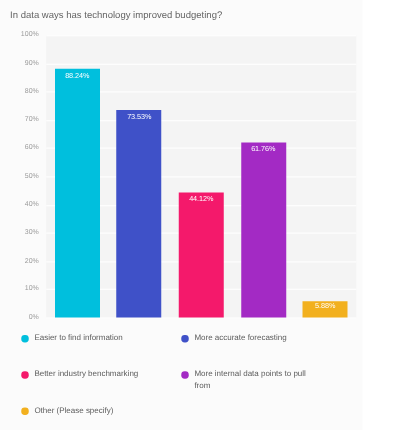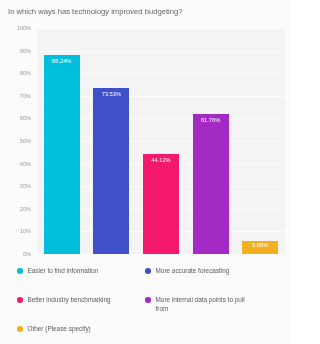--- a/index.html
+++ b/index.html
@@ -136,21 +136,21 @@
   .col-right { left: 145px; }
   .row-1 { top: 4px; }
   .row-2 { top: 33px; }
   .row-3 { top: 62px; }
 </style>
 </head>
 <body>
 
 <div id="chart-card">
 
-  <div id="chart-title">In which ways has technology improved budgeting?</div>
+  <div id="chart-title">In data ways has technology improved budgeting?</div>
 
   <div id="plot-wrap">
 
     <div id="y-axis">
         <div class="y-tick" style="top: 0px;">100%</div>
         <div class="y-tick" style="top: 22.6px;">90%</div>
         <div class="y-tick" style="top: 45.2px;">80%</div>
         <div class="y-tick" style="top: 67.8px;">70%</div>
         <div class="y-tick" style="top: 90.4px;">60%</div>
         <div class="y-tick" style="top: 113px;">50%</div>

